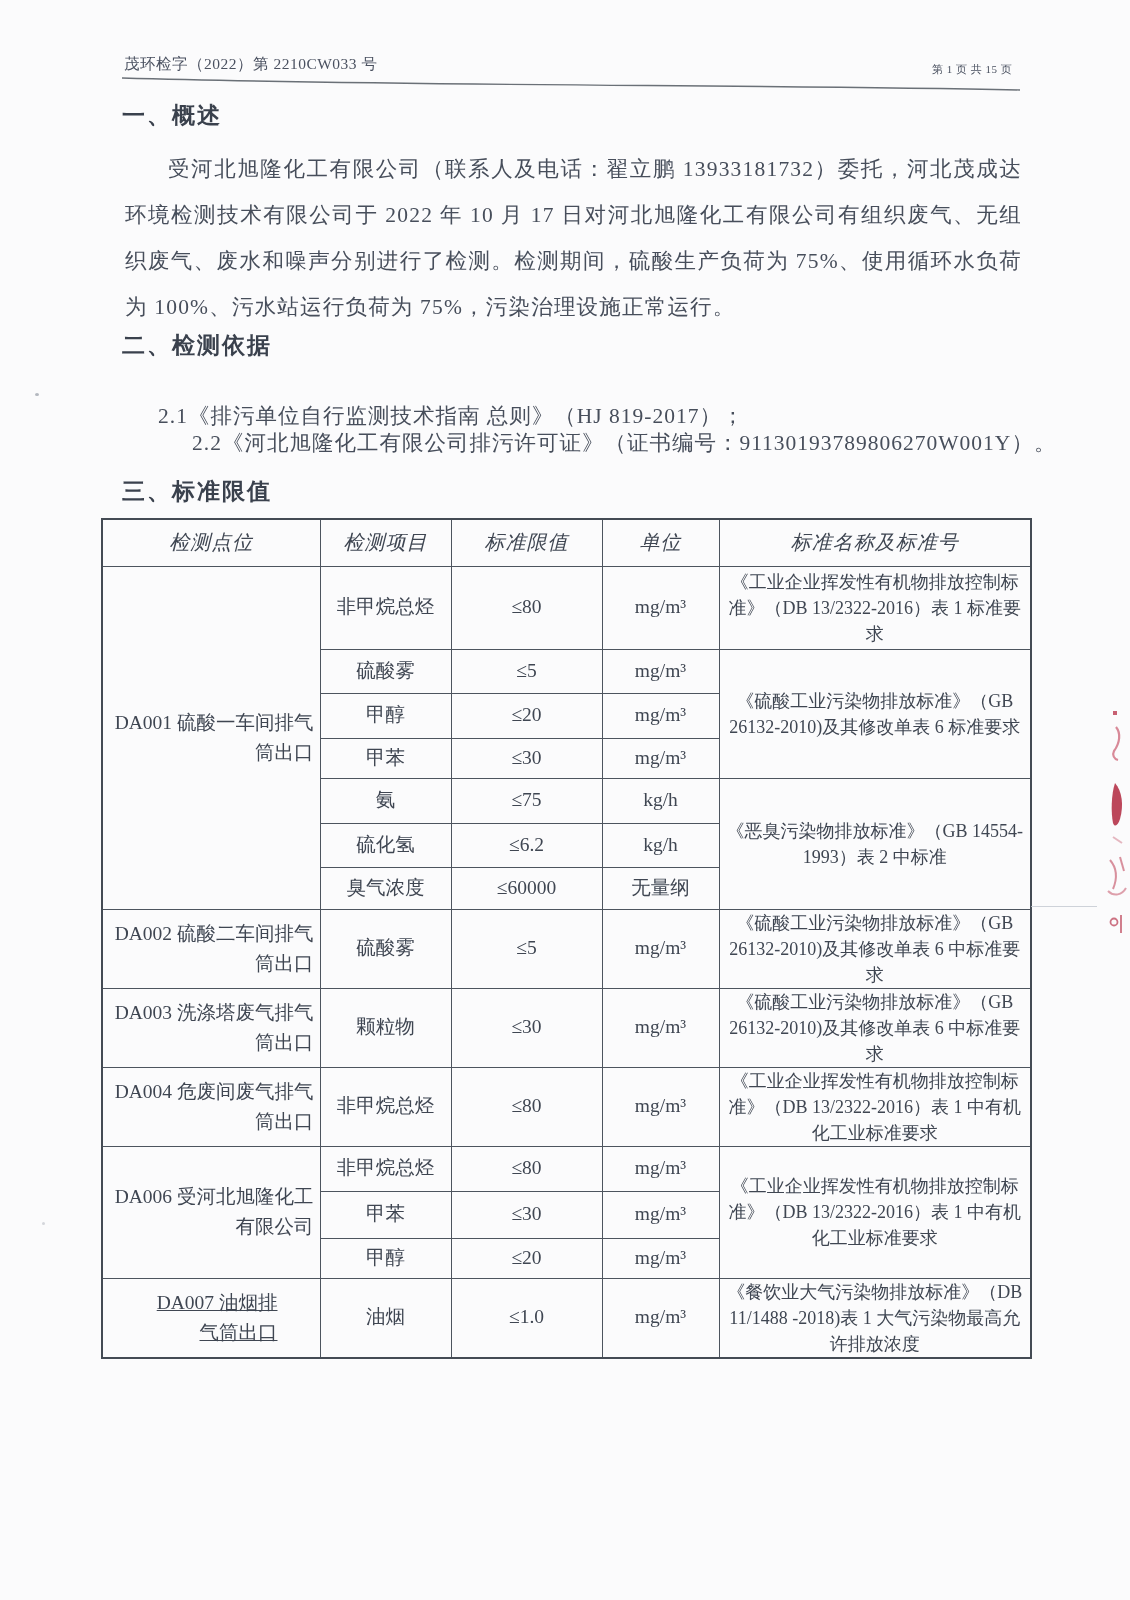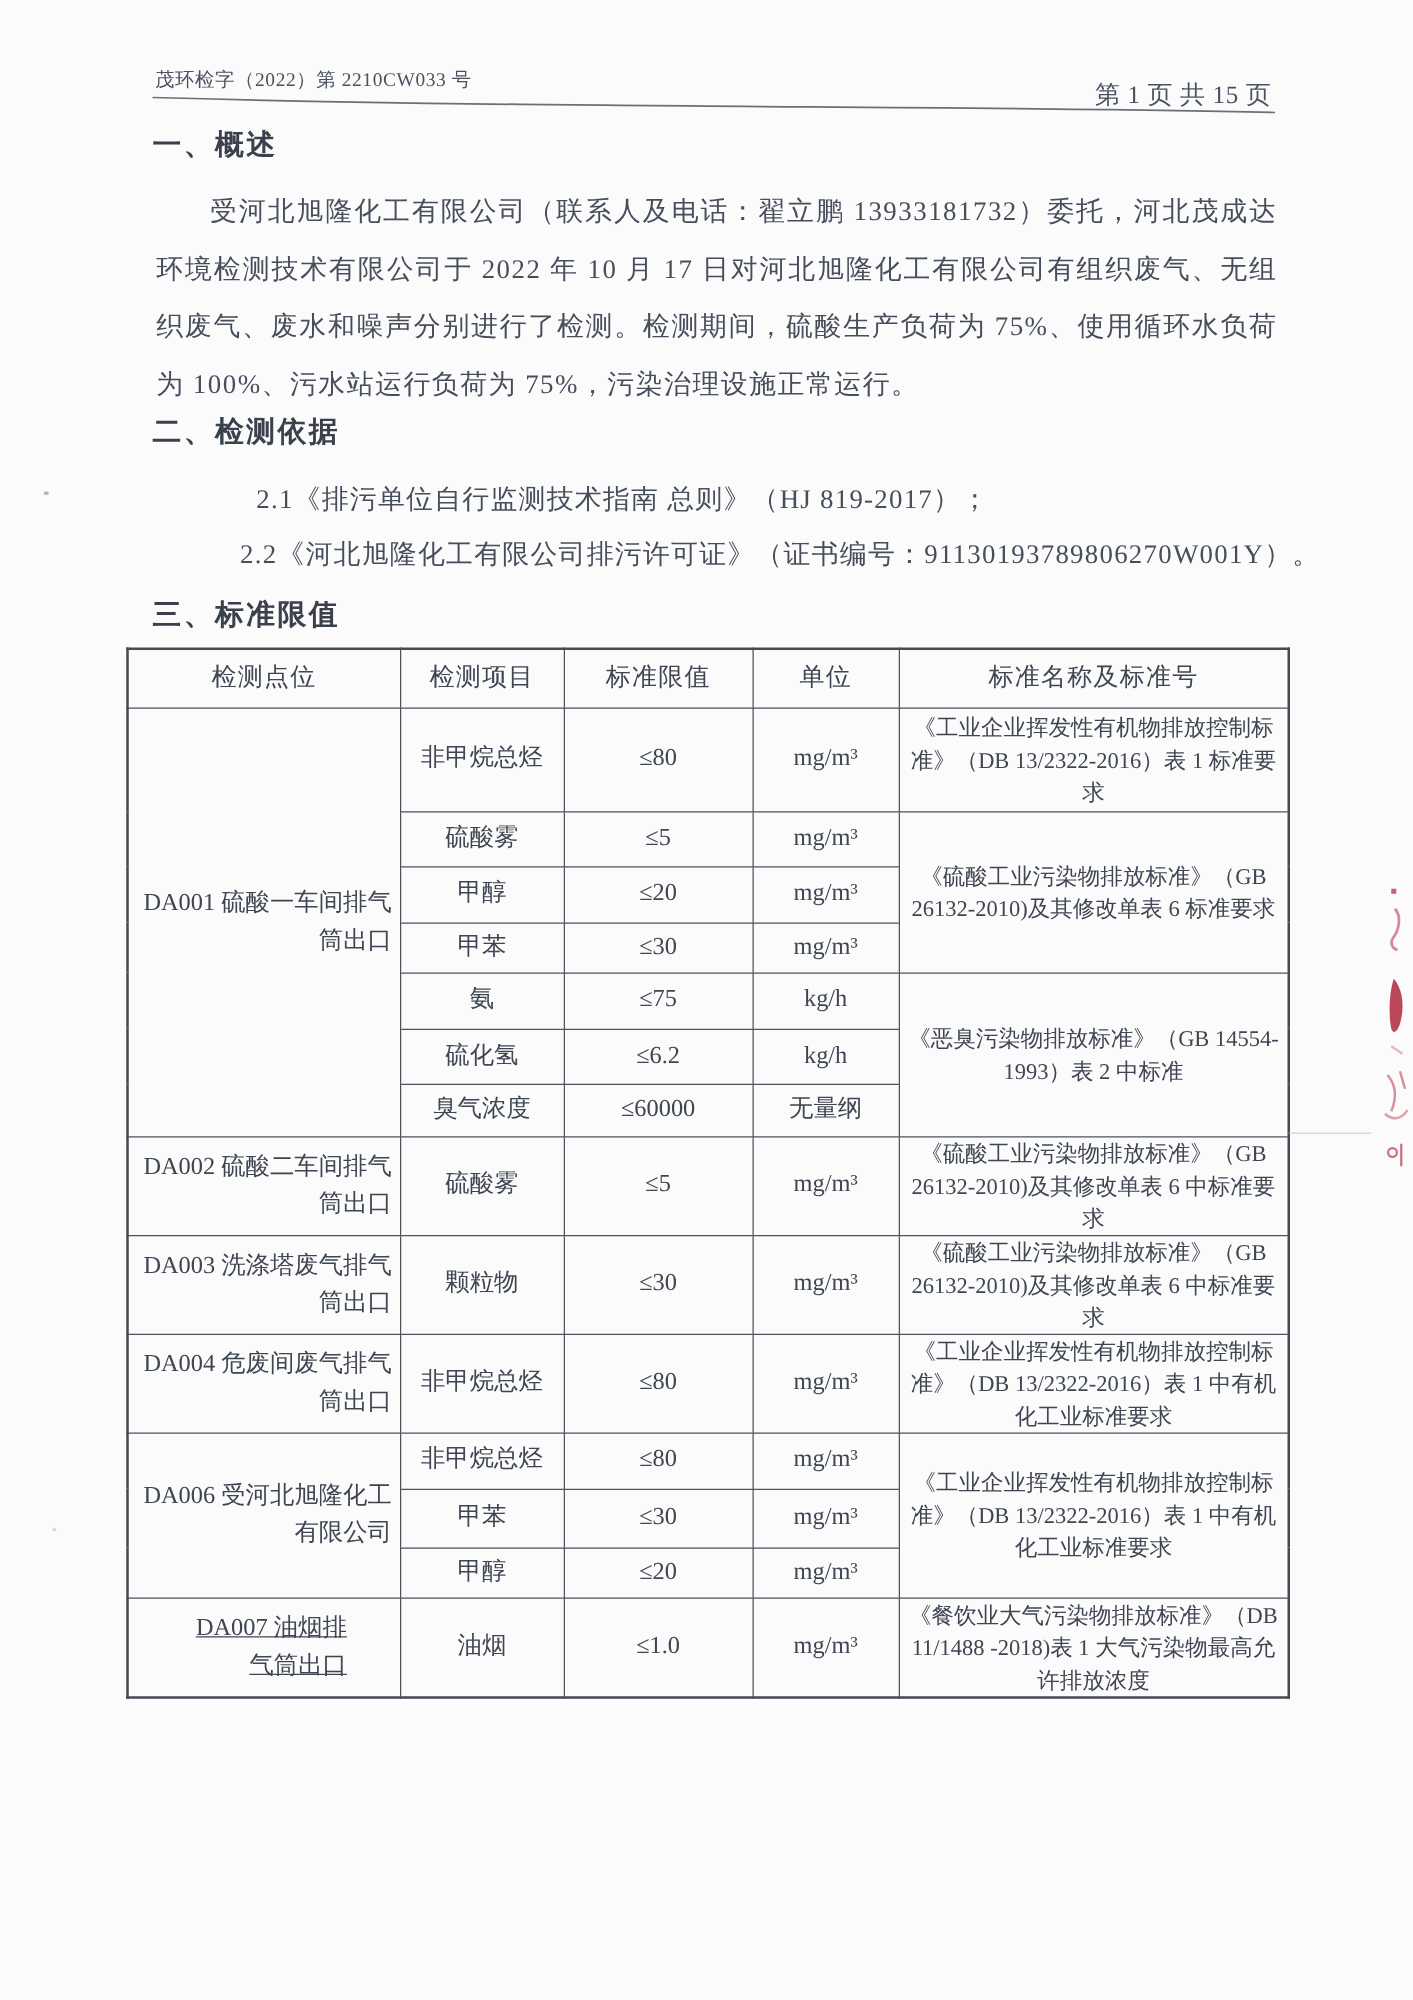--- a/index.html
+++ b/index.html
@@ -6,49 +6,49 @@
   body{
     width:1130px;height:1600px;position:relative;
     background:#fbfbfc;
     font-family:"Liberation Serif","DejaVu Serif",serif;
     color:#454c58;
     overflow:hidden;
   }
   .page{position:absolute;inset:0;}
   
   .hdr-left{position:absolute;left:124px;top:54px;font-size:15.5px;letter-spacing:.5px;color:#4a5160;white-space:nowrap;}
-  .hdr-right{position:absolute;left:876px;top:62px;font-size:20px;letter-spacing:.5px;color:#4a5160;white-space:nowrap;}
+  .hdr-right{position:absolute;left:932px;top:62px;font-size:11px;letter-spacing:.5px;color:#4a5160;white-space:nowrap;}
   .hdr-rule{position:absolute;left:0;top:0;width:1130px;height:120px;pointer-events:none;}
   
   .sec-title{position:absolute;left:122px;font-size:23px;font-weight:700;letter-spacing:2px;color:#3a414d;white-space:nowrap;}
   #t1{top:100px;} #t2{top:330px;} #t3{top:476px;}
   
   .para{
     position:absolute;left:125px;top:146px;width:897px;
     font-size:21.5px;line-height:46px;letter-spacing:1.2px;
     text-align:justify;text-indent:2em;color:#474e5b;
   }
   .ref-item{position:absolute;left:158px;font-size:21.5px;letter-spacing:1px;color:#474e5b;white-space:nowrap;}
-  #ref1{top:384px;margin-left:47px;} #ref2{top:428px;margin-left:34px;}
+  #ref1{top:401px;} #ref2{top:428px;margin-left:34px;}
   
   table.std-table{
     position:absolute;left:101px;top:518px;width:929px;
     border-collapse:collapse;table-layout:fixed;
     font-size:19.5px;color:#3f4652;
   }
   .std-table col.c1{width:218px;} .std-table col.c2{width:131px;}
   .std-table col.c3{width:151px;} .std-table col.c4{width:117px;}
   .std-table col.c5{width:312px;}
   .std-table th,.std-table td{
     border:1.5px solid #4d545e;
     text-align:center;vertical-align:middle;
     padding:2px 6px;font-weight:400;line-height:1.45;
   }
   .std-table{border:2px solid #444b54;}
-  .std-table th{font-size:20px;letter-spacing:1px;}
+  .std-table th{font-size:20px;letter-spacing:1px;font-style:italic;}
   .std-table td.std{font-size:18px;line-height:26px;padding:0 6px;}
   .std-table td.point{font-size:19.5px;line-height:30px;text-align:right;}
   .std-table td.pad-narrow{padding:2px 42px;text-decoration:underline;}
   tr.rh47{height:47px;} tr.rh83{height:83px;} tr.rh44{height:44px;}
   tr.rh45{height:45px;} tr.rh40{height:40px;} tr.rh42{height:42px;}
   tr.rh77{height:77px;} tr.rh78{height:78px;}
   
   .speck{position:absolute;border-radius:50%;background:#8d939e;opacity:.65;}
   #speck1{left:35px;top:393px;width:4px;height:3px;}
   #speck2{left:42px;top:1222px;width:3px;height:3px;opacity:.35;}

